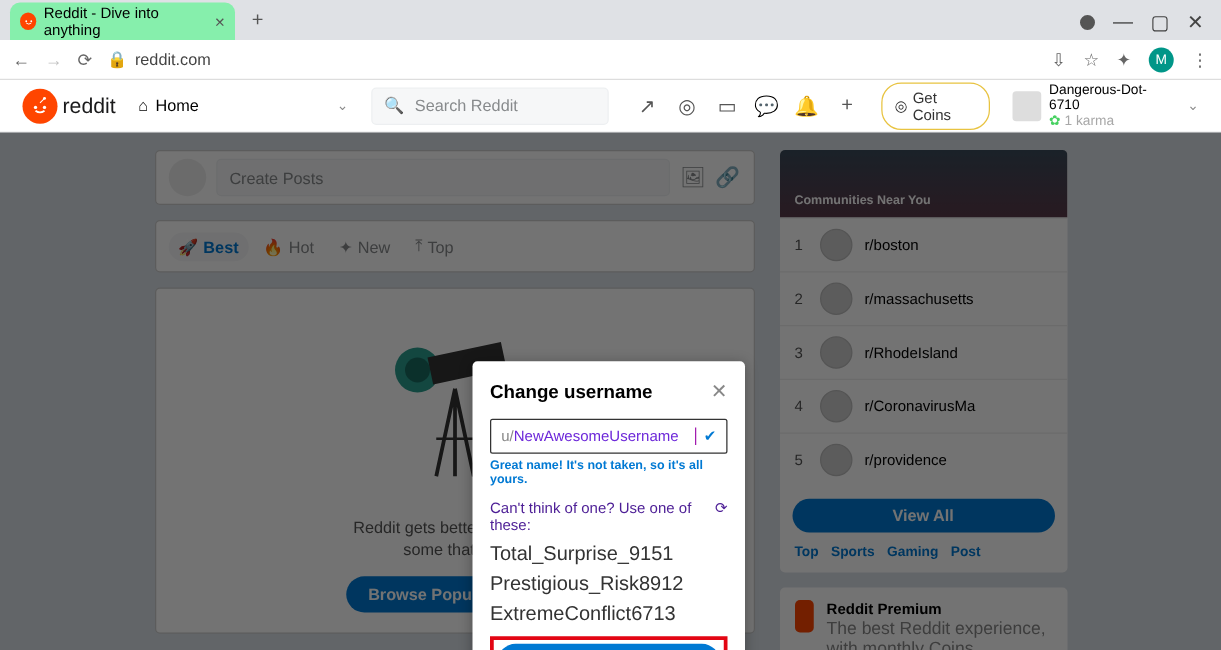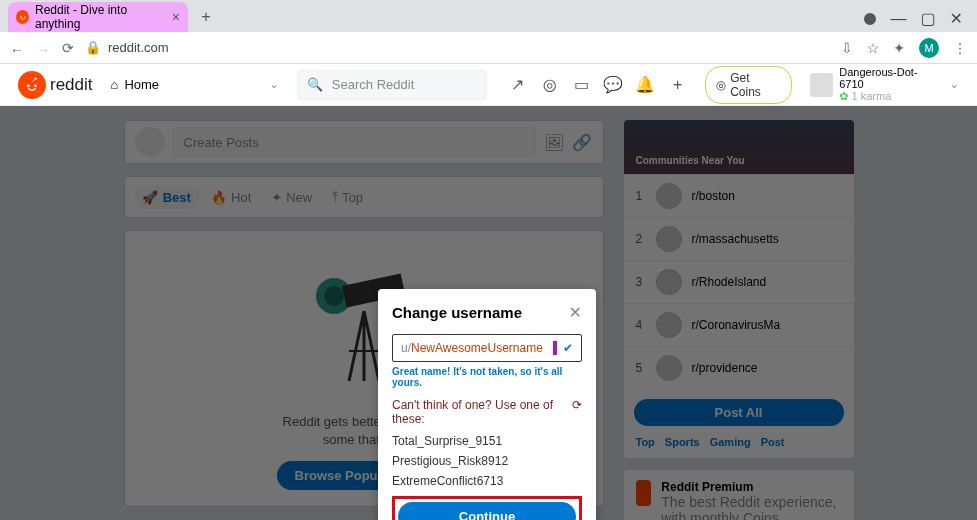--- a/index.html
+++ b/index.html
@@ -1,20 +1,20 @@
 <!DOCTYPE html>
 <html><head>
 <meta charset="utf-8">
 <style>
 * { margin: 0; padding: 0; box-sizing: border-box; font-family: -apple-system, BlinkMacSystemFont, "Segoe UI", Arial, sans-serif; }
 body { width: 977px; height: 520px; background: #dfe1e5; overflow: hidden; position: relative; }
 
 .browser-chrome { background: #dfe1e5; }
 .tab-strip { height: 32px; display: flex; align-items: flex-end; padding-left: 8px; }
-.tab { background: #f0abfc; border-radius: 8px 8px 0 0; height: 30px; width: 180px; display: flex; align-items: center; padding: 0 8px; font-size: 12px; gap: 6px; }
+.tab { background: #86efac; border-radius: 8px 8px 0 0; height: 30px; width: 180px; display: flex; align-items: center; padding: 0 8px; font-size: 12px; gap: 6px; }
 .tab-favicon { width: 14px; height: 14px; background: #ff4500; border-radius: 50%; display: flex; align-items: center; justify-content: center; }
 .tab-favicon svg { width: 10px; height: 10px; }
 .tab-close { margin-left: auto; font-size: 14px; color: #555; }
 .newtab { width: 24px; height: 24px; display: flex; align-items: center; justify-content: center; font-size: 16px; color: #555; margin-left: 6px; margin-bottom: 3px; }
 .window-controls { margin-left: auto; display: flex; gap: 14px; padding: 0 14px; align-items: center; color: #444; margin-bottom: 4px; }
 .wc-dot { width: 12px; height: 12px; border: 2px solid #555; border-radius: 50%; background: #555; }
 
 .addr-bar { background: #fff; height: 32px; display: flex; align-items: center; padding: 0 10px; gap: 12px; border-bottom: 1px solid #ddd; }
 .nav-ico { color: #666; font-size: 14px; }
 .url-wrap { flex: 0 0 auto; display: flex; align-items: center; gap: 6px; font-size: 13px; color: #444; }
@@ -68,25 +68,25 @@
 .prem-shield { width: 26px; height: 26px; background: #ff4500; border-radius: 4px; }
 .prem-title { font-size: 12px; font-weight: 700; }
 .prem-desc { font-size: 14px; color: #888; }
 
 .modal { position: absolute; left: 378px; top: 183px; width: 218px; background: #fff; border-radius: 4px; padding: 14px; z-index: 10; box-shadow: 0 2px 10px rgba(0,0,0,0.3); }
 .modal-head { display: flex; justify-content: space-between; align-items: center; margin-bottom: 12px; }
 .modal-title { font-weight: 700; font-size: 15px; }
 .modal-close { font-size: 16px; color: #888; cursor: pointer; }
 .un-input-wrap { border: 1px solid #333; border-radius: 2px; display: flex; align-items: center; padding: 6px 8px; font-size: 12px; }
 .un-prefix { color: #888; }
-.un-val { flex: 1; color: #c2410c; border-right: 4px solid #a21caf; }
+.un-val { flex: 1; color: #6d28d9; border-right: 1px solid #a21caf; }
 .un-check { color: #0079d3; margin-left: 6px; }
 .avail-msg { color: #0079d3; font-size: 10px; font-weight: 600; margin: 4px 0 10px; }
-.suggest-head { display: flex; justify-content: space-between; font-size: 12px; color: #7f1d1d; margin-bottom: 8px; }
-.suggest-item { font-size: 12px; color: #333; margin: 6px 0; }
+.suggest-head { display: flex; justify-content: space-between; font-size: 12px; color: #4c1d95; margin-bottom: 8px; }
+.suggest-item { font-size: 16px; color: #333; margin: 6px 0; }
 .continue-wrap { border: 3px solid #e30613; padding: 3px; margin-top: 8px; }
 .continue-btn { background: #0079d3; color: #fff; border-radius: 18px; padding: 7px; text-align: center; font-size: 13px; font-weight: 700; }
 
 svg { display: block; }
 </style>
 </head>
 <body>
 
 <div class="browser-chrome">
   <div class="tab-strip">
@@ -227,21 +227,21 @@
         <div class="comm-row">
             <span class="comm-rank">4</span>
             <span class="comm-ava"></span>
             <span>r/CoronavirusMa</span>
           </div>
         <div class="comm-row">
             <span class="comm-rank">5</span>
             <span class="comm-ava"></span>
             <span>r/providence</span>
           </div>
-        <div class="viewall-btn">Post All</div>
+        <div class="viewall-btn">View All</div>
         <div class="topic-row">
           <span>Top</span>
           <span>Sports</span>
           <span>Gaming</span>
           <span>Post</span>
         </div>
       </div>
       <div class="premium-card">
         <div class="prem-row">
           <span class="prem-shield"></span>

